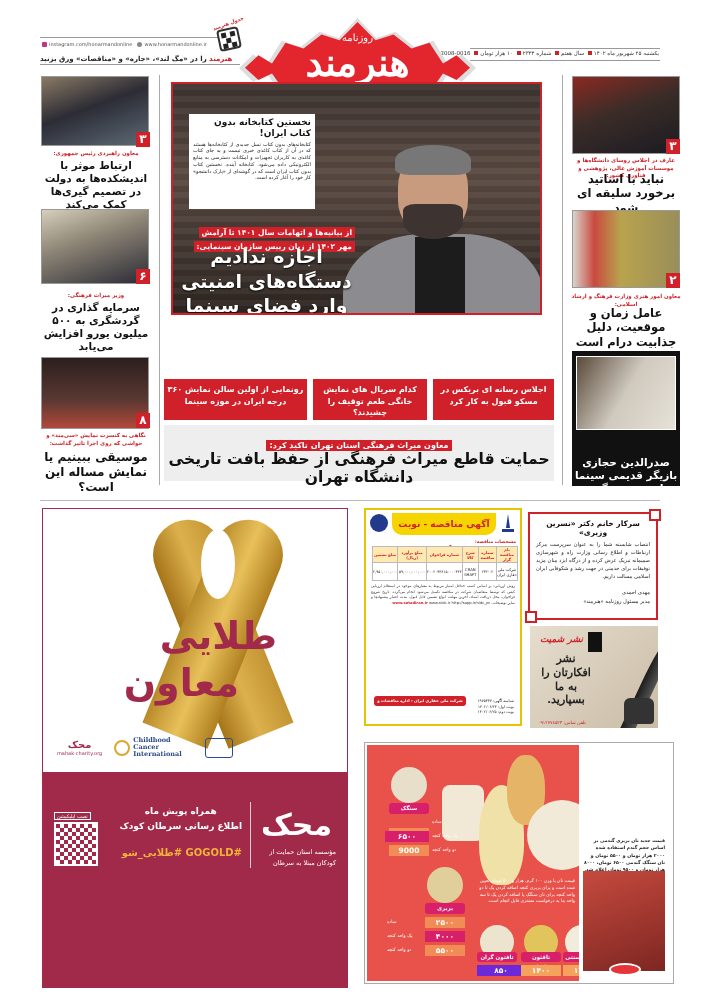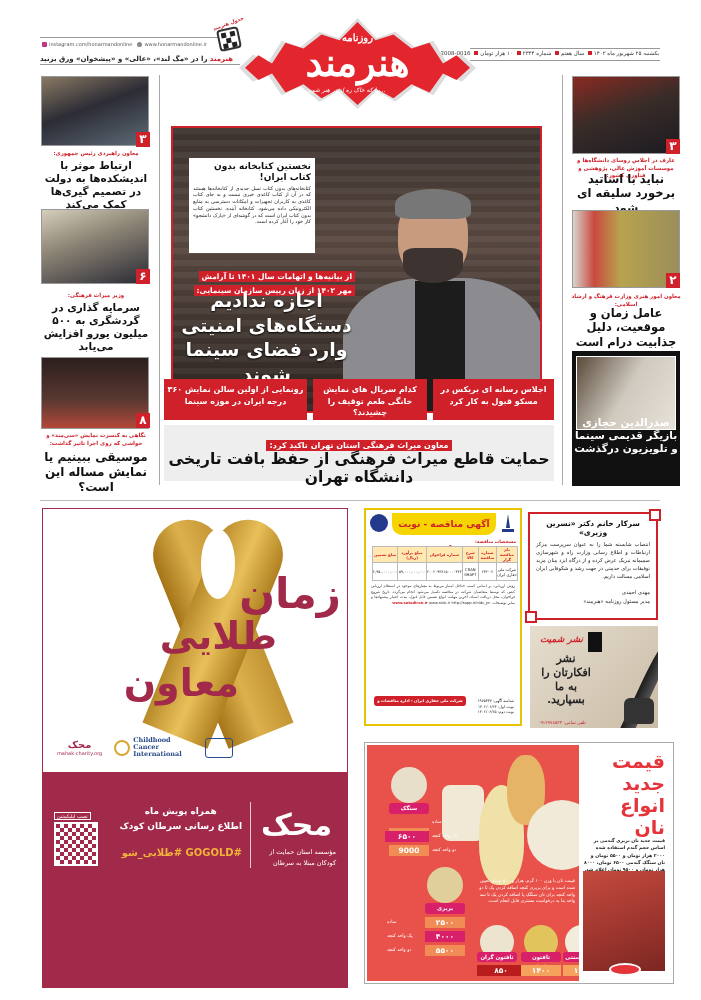--- a/index.html
+++ b/index.html
@@ -13,33 +13,33 @@
   .mh-left-top .ic { display: inline-block; width: 5px; height: 5px; border-radius: 1px; margin: 0 2px; vertical-align: middle; }
   .mh-left-bot { position: absolute; top: 55px; left: 40px; font-size: 7px; color: #222; font-weight: bold; white-space: nowrap; }
   .mh-left-bot .red { color: #d0202a; }
   .puzzle { position: absolute; left: 218px; top: 28px; width: 22px; height: 22px; border: 2px solid #333; border-radius: 4px; background: #fff; transform: rotate(-12deg); }
   .puzzle i { position: absolute; width: 5px; height: 5px; background: #222; }
   .puzzle-badge { position: absolute; left: 212px; top: 20px; font-size: 5px; color: #d0202a; font-weight: bold; transform: rotate(-20deg); }
 
   .nameplate { position: absolute; left: 245px; top: 10px; width: 225px; height: 95px; }
   .nameplate .ribbon { position: absolute; inset: 12px 0 0 0; background: #e3262e; clip-path: polygon(0 55%, 6% 40%, 12% 50%, 18% 25%, 26% 32%, 34% 15%, 42% 22%, 50% 0, 58% 22%, 66% 15%, 74% 32%, 82% 25%, 88% 50%, 94% 40%, 100% 55%, 94% 70%, 88% 62%, 82% 85%, 74% 75%, 66% 92%, 58% 80%, 50% 100%, 42% 80%, 34% 92%, 26% 75%, 18% 85%, 12% 62%, 6% 70%); }
   .nameplate .ribbon-shadow { position: absolute; inset: 8px -6px -4px -6px; background: #ddd; clip-path: polygon(0 55%, 6% 40%, 12% 50%, 18% 25%, 26% 32%, 34% 15%, 42% 22%, 50% 0, 58% 22%, 66% 15%, 74% 32%, 82% 25%, 88% 50%, 94% 40%, 100% 55%, 94% 70%, 88% 62%, 82% 85%, 74% 75%, 66% 92%, 58% 80%, 50% 100%, 42% 80%, 34% 92%, 26% 75%, 18% 85%, 12% 62%, 6% 70%); }
-  .np-small { position: absolute; top: 22px; left: 0; right: 0; text-align: center; font-size: 10px; color: #fff; font-weight: bold; font-family: "DejaVu Serif", serif; }
+  .np-small { position: absolute; top: 22px; left: 0; right: 0; text-align: center; font-size: 10px; color: #fff; font-weight: normal; font-family: "DejaVu Serif", serif; }
   .np-title { position: absolute; top: 34px; left: 0; right: 0; text-align: center; font-size: 38px; color: #fff; font-weight: bold; font-family: "DejaVu Serif", serif; line-height: 1; letter-spacing: 4px; }
   .np-slogan { position: absolute; top: 76px; left: 60px; font-size: 6px; color: #fff; font-style: italic; }
 
   
   .rc-photo { position: absolute; background: #6d6258; border: 1px solid #999; }
   .pg-num { position: absolute; background: #d0202a; color: #fff; font-weight: bold; font-size: 12px; width: 14px; height: 15px; text-align: center; line-height: 15px; }
   .kicker { position: absolute; font-size: 5.5px; color: #d0202a; text-align: center; line-height: 1.4; font-weight: bold; }
   .hl { position: absolute; font-weight: bold; color: #111; text-align: center; line-height: 1.25; }
   .vsep { position: absolute; width: 1px; background: #aaa; }
 
   
-  .feature { position: absolute; left: 171px; top: 82px; width: 371px; height: 287px; border: 2px solid #d0202a; background: linear-gradient(180deg, #3e3430 0%, #5a4a42 40%, #2e2622 100%); overflow: hidden; margin-top: 44px; }
+  .feature { position: absolute; left: 171px; top: 82px; width: 371px; height: 233px; border: 2px solid #d0202a; background: linear-gradient(180deg, #3e3430 0%, #5a4a42 40%, #2e2622 100%); overflow: hidden; }
   .feat-stripes { position: absolute; inset: 0; background: repeating-linear-gradient(180deg, rgba(255,255,255,0.04) 0 6px, rgba(0,0,0,0.05) 6px 12px); }
   .feat-person { position: absolute; left: 170px; top: 65px; width: 210px; height: 225px; }
   .feat-person .head { position: absolute; left: 55px; top: 0; width: 70px; height: 85px; background: #c89a7e; border-radius: 45% 45% 40% 40%; }
   .feat-person .hair { position: absolute; left: 52px; top: -4px; width: 76px; height: 30px; background: #777; border-radius: 50% 50% 20% 20%; }
   .feat-person .beard { position: absolute; left: 60px; top: 55px; width: 60px; height: 35px; background: #3d3330; border-radius: 20% 20% 50% 50%; }
   .feat-person .suit { position: absolute; left: 0; top: 85px; width: 200px; height: 150px; background: #8c8c90; border-radius: 40% 40% 0 0; }
   .feat-person .shirt { position: absolute; left: 72px; top: 88px; width: 50px; height: 140px; background: #1c1c1c; }
   .sidebox { position: absolute; left: 16px; top: 30px; width: 126px; height: 95px; background: #fff; padding: 3px 4px; }
   .sidebox .t { font-size: 9px; font-weight: bold; text-align: right; line-height: 1.2; color: #111; }
   .sidebox .b { font-size: 5px; text-align: justify; line-height: 1.35; color: #222; margin-top: 2px; }
@@ -128,21 +128,21 @@
 <div class="mh-line" style="left:40px; top:64px; width:200px;"></div>
 <div class="mh-line" style="left:470px; top:48px; width:190px;"></div>
 <div class="mh-line" style="left:470px; top:60px; width:190px;"></div>
 
 <div class="mh-left-top">
   <span class="ic" style="background:#c13584;"></span><span>instagram.com/honarmandonline</span>
   &nbsp;<span class="ic" style="background:#888; border-radius:50%;"></span><span>www.honarmandonline.ir</span>
 </div>
 <div class="mh-left-bot">
   <span class="red">هنرمند</span>
-  <span>را در «مگ لند»، «عالی» و «پیشخوان» ورق بزنید</span>
+  <span>را در «مگ لند»، «جاره» و «مناقصات» ورق بزنید</span>
 </div>
 <div class="puzzle-badge">جدول هنرمند</div>
 <div class="puzzle">
   <i style="left:2px;top:2px;"></i>
     <i style="left:11px;top:2px;"></i>
     <i style="left:6px;top:8px;"></i>
     <i style="left:2px;top:13px;"></i>
     <i style="left:11px;top:13px;"></i>
 </div>
 
@@ -174,21 +174,21 @@
 <div>
   <div class="rc-photo" style="left:572px; top:210px; width:108px; height:78px; background:linear-gradient(90deg,#d8d4cc 0%,#c94a3f 20%,#b8a34d 45%,#9a8e5a 100%);"></div>
   <div class="pg-num" style="left:666px; top:273px;">۲</div>
   <div class="kicker" style="left:570px; top:293px; width:112px;">معاون امور هنری وزارت فرهنگ و ارشاد اسلامی:</div>
   <div class="hl" style="left:570px; top:306px; width:112px; font-size:11.5px;">عامل زمان و موقعیت، دلیل جذابیت درام است</div>
 </div>
 
 <div>
   <div style="position:absolute; left:572px; top:351px; width:108px; height:135px; background:#111;"></div>
   <div class="rc-photo" style="left:576px; top:356px; width:100px; height:74px; background:linear-gradient(120deg,#5a4a3a 0%,#cfc9be 50%,#e7e2d8 100%); border-color:#fff;"></div>
-  <div class="hl" style="left:572px; top:416px; width:108px; font-size:10.5px; color:#fff;">صدرالدین حجازی بازیگر قدیمی سینما و تلویزیون درگذشت</div>
+  <div class="hl" style="left:572px; top:456px; width:108px; font-size:10.5px; color:#fff;">صدرالدین حجازی بازیگر قدیمی سینما و تلویزیون درگذشت</div>
 </div>
 
 <div class="vsep" style="left:159px; top:75px; height:410px;"></div>
 
 <div>
   <div class="rc-photo" style="left:41px; top:76px; width:108px; height:70px; background:linear-gradient(160deg,#8a7a64 0%,#2c2c35 45%,#5d6a76 100%);"></div>
   <div class="pg-num" style="left:136px; top:132px;">۳</div>
   <div class="kicker" style="left:40px; top:150px; width:112px;">معاون راهبردی رئیس جمهوری:</div>
   <div class="hl" style="left:38px; top:159px; width:116px; font-size:10.5px;">ارتباط موثر با اندیشکده‌ها به دولت در تصمیم گیری‌ها کمک می‌کند</div>
 </div>
@@ -234,21 +234,20 @@
   <div class="kick"><span>معاون میراث فرهنگی استان تهران تاکید کرد:</span></div>
   <div class="h">حمایت قاطع میراث فرهنگی از حفظ بافت تاریخی دانشگاه تهران</div>
 </div>
 
 <div class="hsep"></div>
 
 <div class="ad-gold">
   <div class="ribbon-b"></div>
   <div class="ribbon-a"></div>
   <div class="ribbon-hole"></div>
-  <div class="gold-t1">زمان</div>
   <div class="gold-t2">طلایی</div>
   <div class="gold-t3">معاون</div>
   <div class="logos">
     <div class="logo-mahak"><b>محک</b><span>mahak-charity.org</span></div>
     <div class="logo-cci">
         <div class="globe"></div>
         <span style="width:60px;">Childhood Cancer International</span>
       </div>
     <div class="logo-sop"></div>
   </div>
@@ -345,27 +344,26 @@
     <div class="br-price alt" style="left:58px; top:186px; width:40px;">۴۰۰۰</div>
     <div class="br-price" style="left:58px; top:200px; width:40px;">۵۵۰۰</div>
     <div class="br-lbl" style="left:20px; top:174px;">ساده</div>
     <div class="br-lbl" style="left:20px; top:188px;">یک واحد کنجد</div>
     <div class="br-lbl" style="left:20px; top:202px;">دو واحد کنجد</div>
 
     <div class="br-note">قیمت نان با وزن ۱۰۰ گرم، هزار و ۵۰۰ تومان تعیین شده است و برای بربری کنجد اضافه کردن یک تا دو واحد کنجد برای نان سنگک یا اضافه کردن یک تا سه واحد بنا به درخواست مشتری قابل انجام است.</div>
 
     <div class="br-loaf" style="left:113px; top:180px; width:34px; height:34px; background:#ece4cf; border-radius:50%;"></div>
     <div class="br-pill" style="left:110px; top:207px; width:40px; height:10px; line-height:10px;">تافتون گران</div>
-    <div class="br-price" style="left:110px; top:220px; width:48px; background:#b91c1c;">۸۵۰</div>
+    <div class="br-price" style="left:110px; top:220px; width:48px; background:#6d28d9;">۸۵۰</div>
     <div class="br-loaf" style="left:157px; top:180px; width:34px; height:34px; background:#e2c45c; border-radius:50%;"></div>
     <div class="br-pill" style="left:154px; top:207px; width:40px; height:10px; line-height:10px;">تافتون خراسانی</div>
     <div class="br-price" style="left:154px; top:220px; width:40px; background:#f5a25c;">۱۴۰۰</div>
     <div class="br-loaf" style="left:198px; top:180px; width:34px; height:34px; background:#f2ecdc; border-radius:50%;"></div>
     <div class="br-pill" style="left:196px; top:207px; width:40px; height:10px; line-height:10px;">تافتون سنتی</div>
     <div class="br-price" style="left:196px; top:220px; width:40px; background:#f5a25c;">۱۲۶۰</div>
   </div>
   <div class="br-side">
-    <div class="t" style="width:82px;">قیمت جدید انواع نان</div>
     <div class="d">قیمت جدید نان بربری گندمی بر اساس حجم گندم استفاده شده ۲۰۰۰ هزار تومان و ۵۵۰۰ تومان و نان سنگک گندمی ۶۵۰۰ تومان، ۸۰۰۰ هزار تومان و ۹۵۰۰ تومان اعلام شد.</div>
     <div class="ph"></div>
     <div class="lg"></div>
   </div>
 </div>
 
 </body></html>

